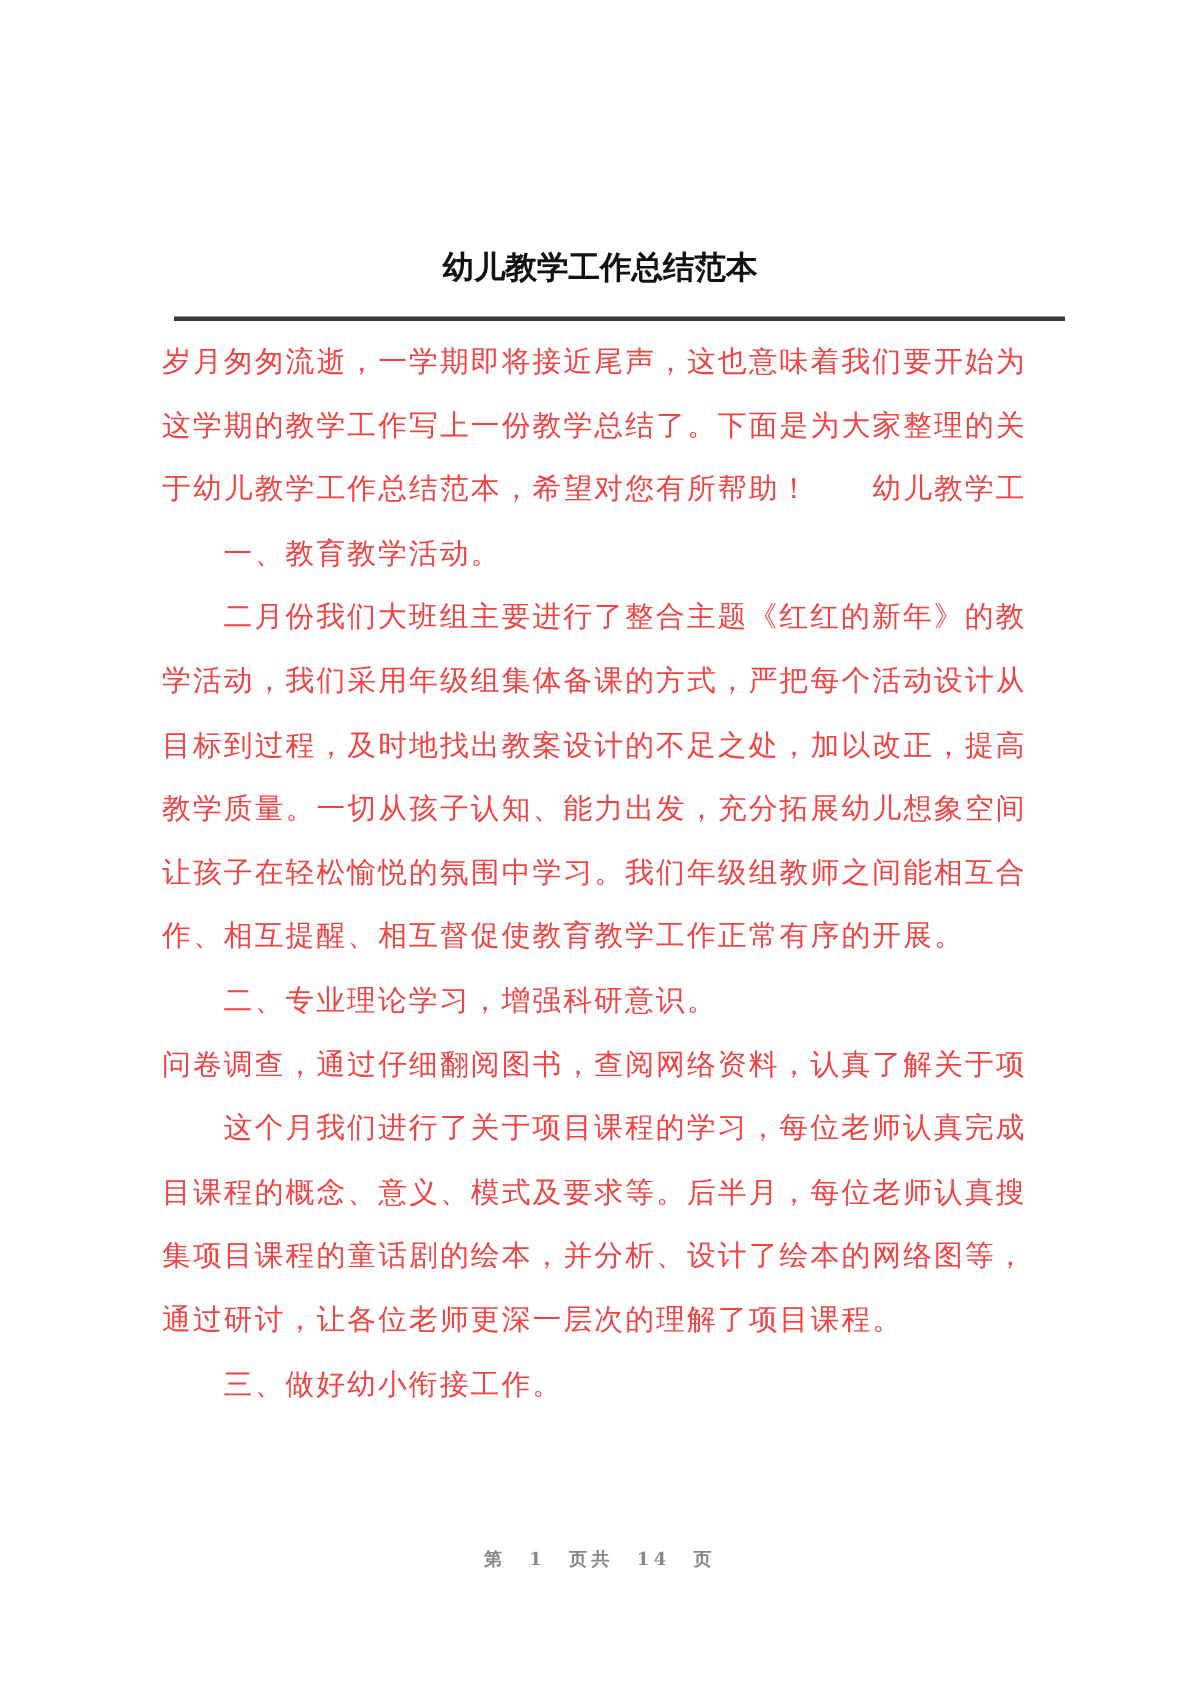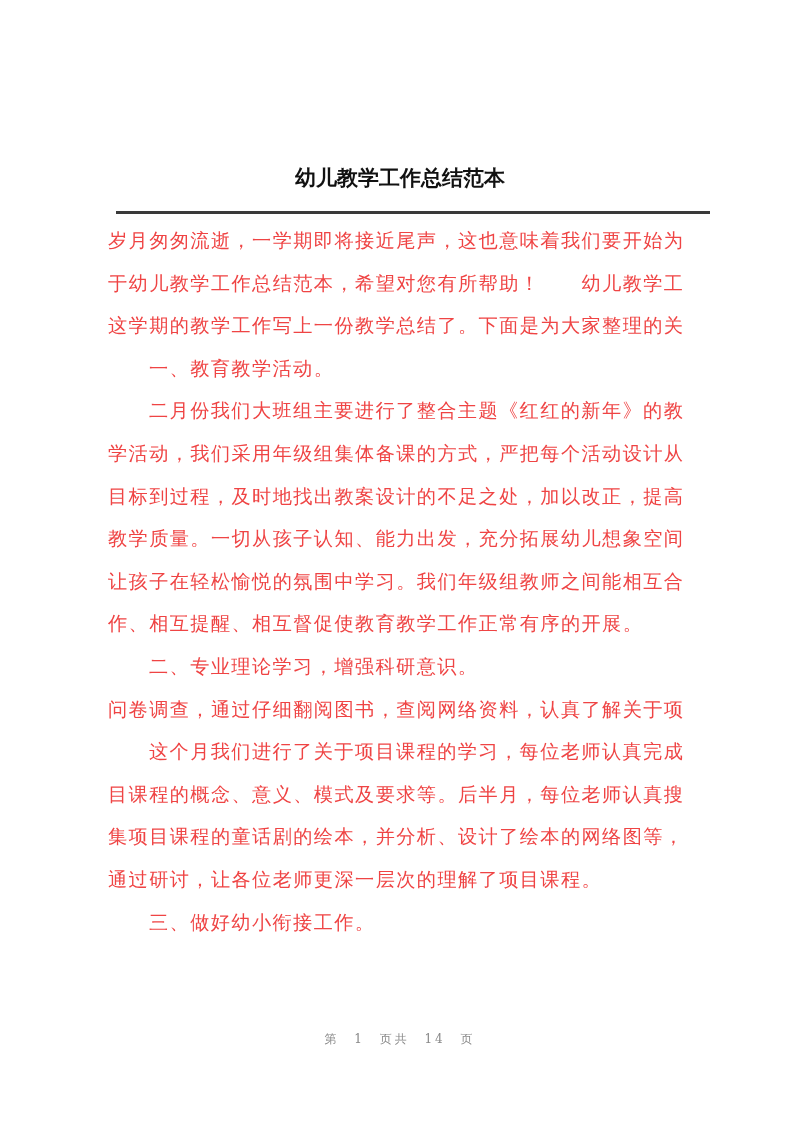--- a/index.html
+++ b/index.html
@@ -23,34 +23,34 @@
   }
   .line {
     height: 42.6px; line-height: 38px;
     white-space: nowrap; letter-spacing: 1.4px;
   }
   .indent { padding-left: 41px; }
   .footer {
     position: absolute; left: 0; width: 800px; top: 1031px;
     text-align: center;
     font-family: "DejaVu Serif", "Liberation Serif", serif;
-    font-size: 12px; color: #888; letter-spacing: 3px; word-spacing: 8px;
+    font-size: 12px; color: #888; letter-spacing: 3px; word-spacing: 8px; font-weight: bold;
   }
 </style>
 </head>
 <body>
 
 <div class="page">
   <div class="title">幼儿教学工作总结范本</div>
   <div class="rule"></div>
 
   <div class="body">
     <div class="line">岁月匆匆流逝，一学期即将接近尾声，这也意味着我们要开始为</div>
+    <div class="line">这学期的教学工作写上一份教学总结了。下面是为大家整理的关</div>
     <div class="line">于幼儿教学工作总结范本，希望对您有所帮助！　　幼儿教学工</div>
-    <div class="line">这学期的教学工作写上一份教学总结了。下面是为大家整理的关</div>
     <div class="line indent">一、教育教学活动。</div>
     <div class="line indent">二月份我们大班组主要进行了整合主题《红红的新年》的教</div>
     <div class="line">学活动，我们采用年级组集体备课的方式，严把每个活动设计从</div>
     <div class="line">目标到过程，及时地找出教案设计的不足之处，加以改正，提高</div>
     <div class="line">教学质量。一切从孩子认知、能力出发，充分拓展幼儿想象空间</div>
     <div class="line">让孩子在轻松愉悦的氛围中学习。我们年级组教师之间能相互合</div>
     <div class="line">作、相互提醒、相互督促使教育教学工作正常有序的开展。</div>
     <div class="line indent">二、专业理论学习，增强科研意识。</div>
     <div class="line">问卷调查，通过仔细翻阅图书，查阅网络资料，认真了解关于项</div>
     <div class="line indent">这个月我们进行了关于项目课程的学习，每位老师认真完成</div>

